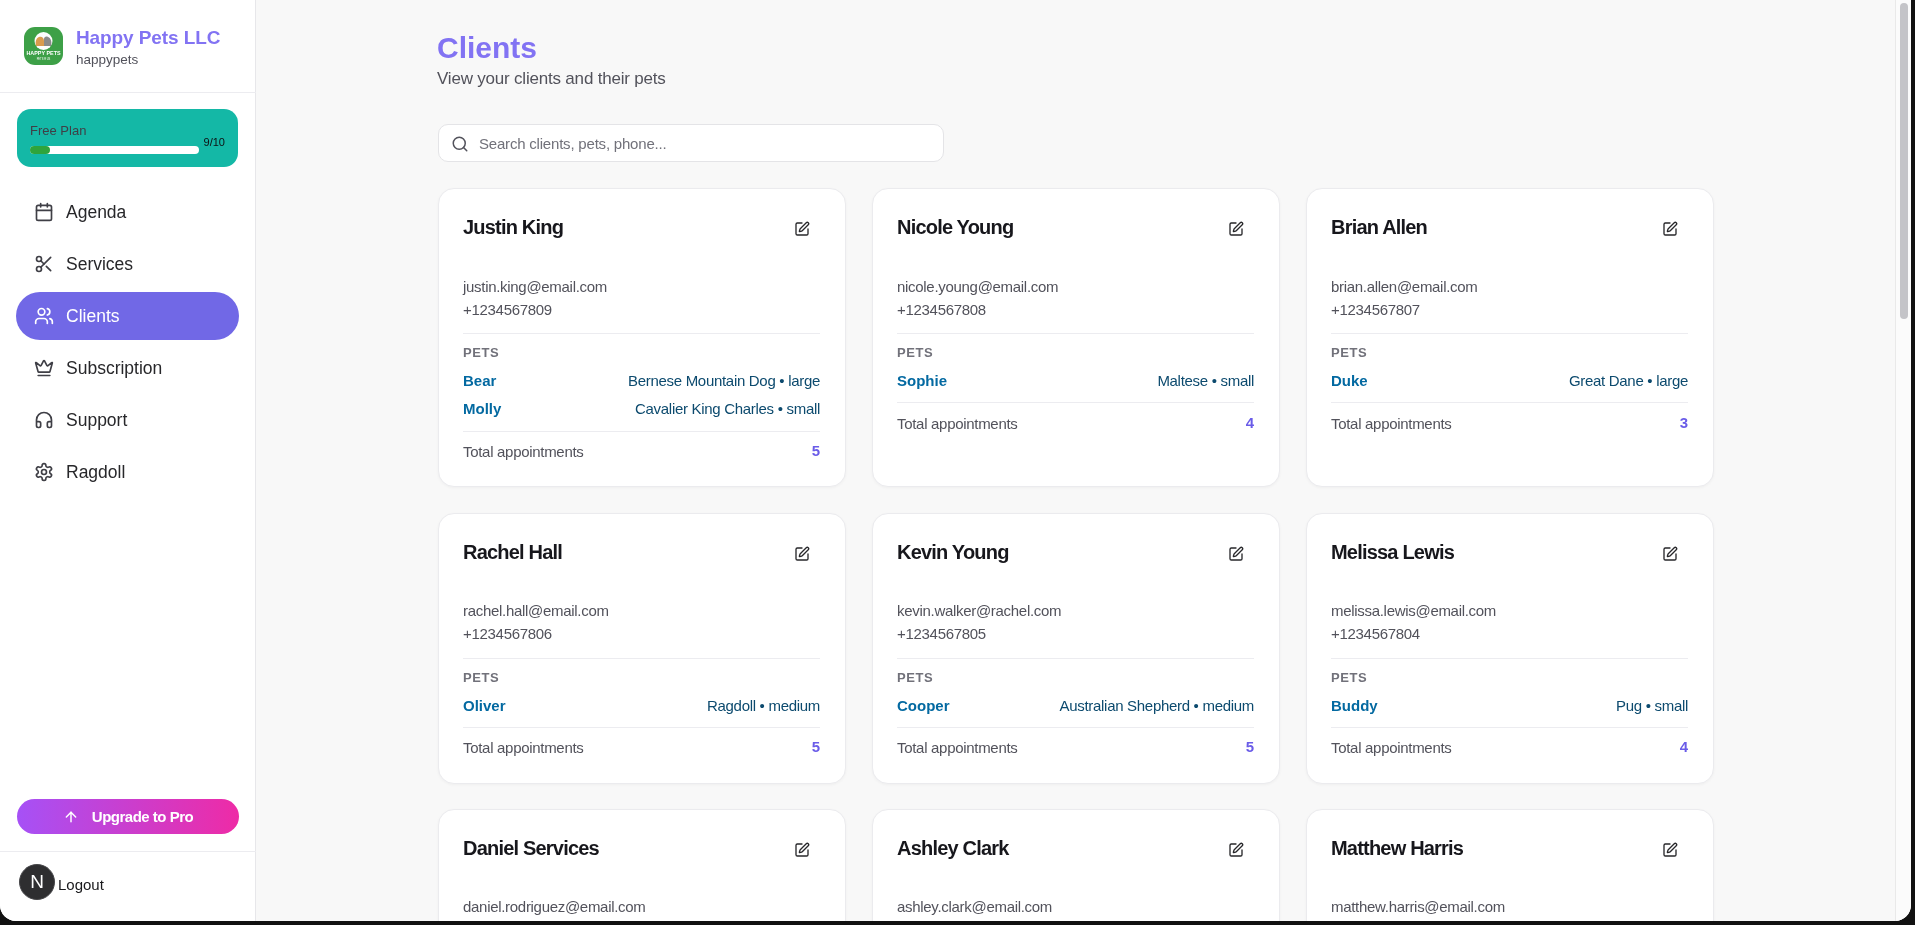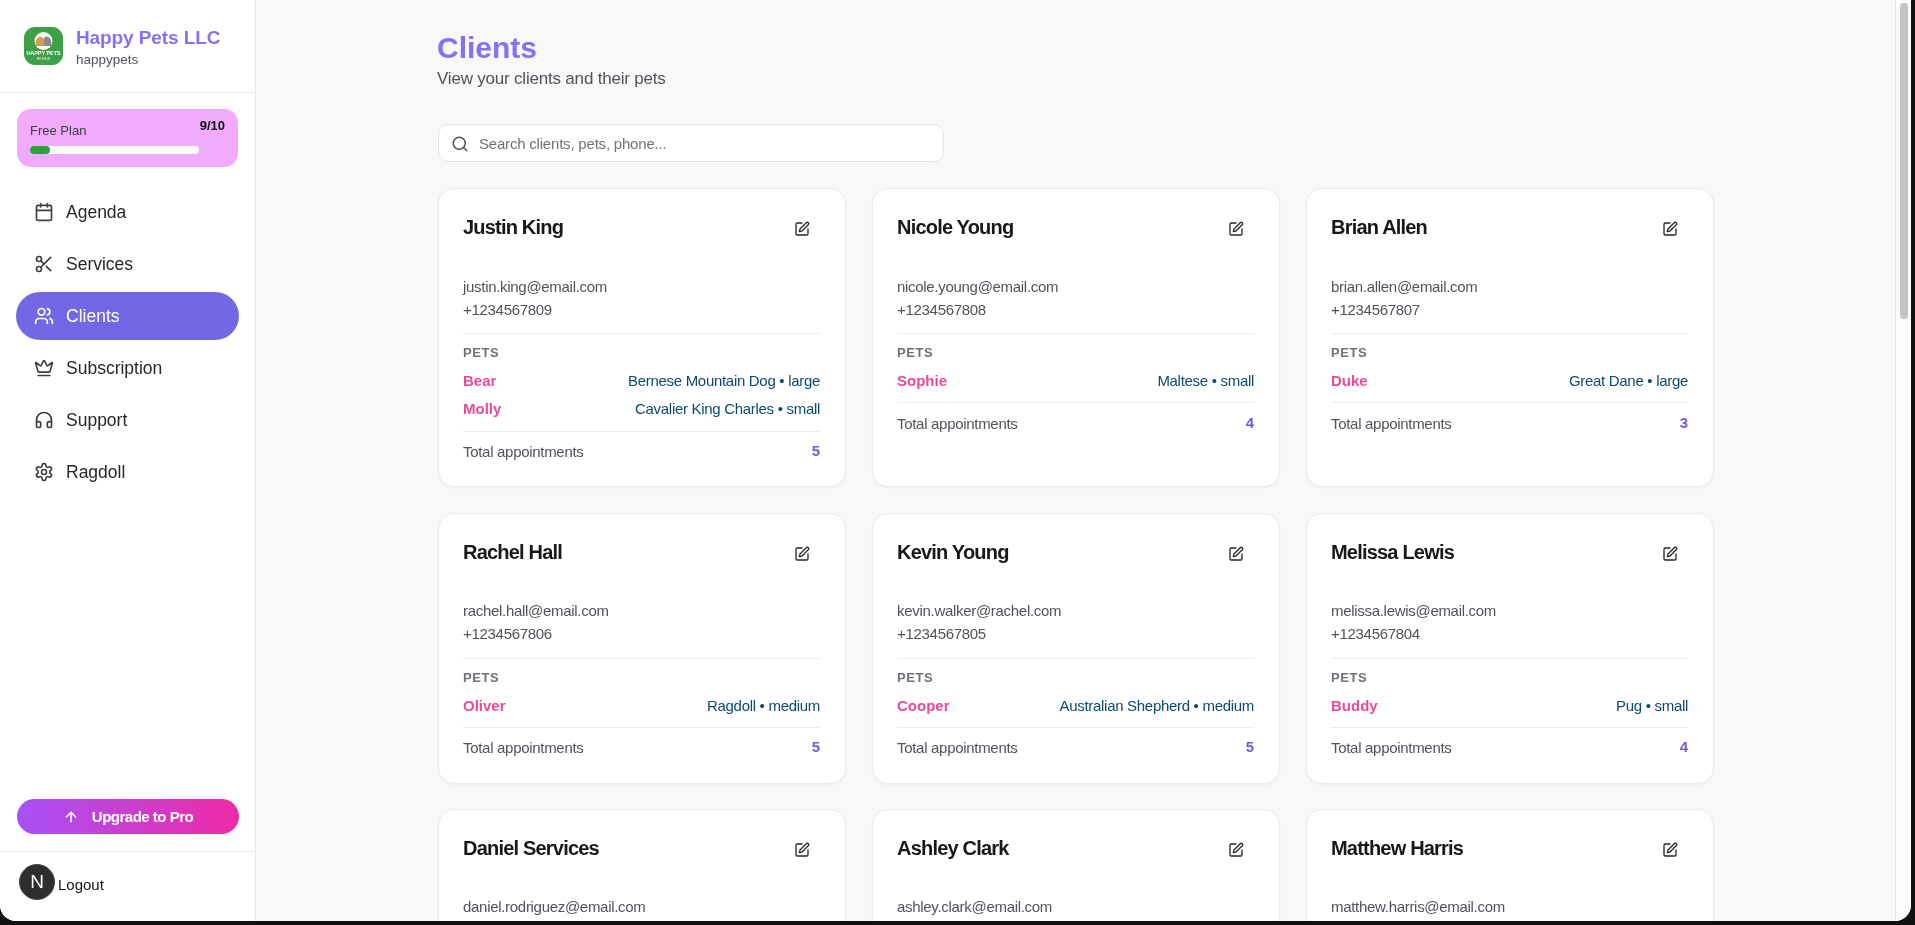--- a/index.html
+++ b/index.html
@@ -4,23 +4,23 @@
 html,body { width:1915px; height:925px; background:#111; overflow:hidden;
   font-family:"Liberation Sans", sans-serif; -webkit-font-smoothing:antialiased; }
 #app { position:absolute; left:0; top:0; width:1910.5px; height:921px;
   border-radius:0 0 16px 16px; overflow:hidden; background:#f8f8f8; }
 #sidebar { position:absolute; left:0; top:0; width:256px; height:921px;
   background:#fff; border-right:1px solid #e7e7ea; }
 #logo { position:absolute; left:24px; top:27px; width:39px; height:38px; }
 #btitle { position:absolute; left:76px; top:27px; font-size:19px; line-height:21px; font-weight:700; letter-spacing:-0.1px; color:#8273f3; }
 #bsub { position:absolute; left:76px; top:51px; font-size:13.5px; line-height:18px; color:#52525b; }
 .sdiv { position:absolute; left:0; width:256px; border-top:1px solid #ececf0; }
-#plan { position:absolute; left:17px; top:109px; width:221px; height:58px; background:#f0abfc; border-radius:14px; }
+#plan { position:absolute; left:17px; top:109px; width:221px; height:58px; background:#14b8a6; border-radius:14px; }
 #plan .t1 { position:absolute; left:13px; top:13.5px; font-size:13px; color:#3f3f46; }
-#plan .t2 { position:absolute; right:13px; top:9px; font-size:13px; font-weight:700; color:#0f0f12; }
+#plan .t2 { position:absolute; right:13px; top:27px; font-size:11px; font-weight:400; color:#0f0f12; }
 #ptrack { position:absolute; left:13px; top:37px; width:169px; height:8px; background:#fff; border-radius:4px; }
 #pfill { position:absolute; left:0; top:0; width:20px; height:8px; background:#2fa43c; border-radius:4px; }
 .nav { position:absolute; left:16px; width:223px; height:48px; border-radius:24px;
   display:flex; align-items:center; color:#27272a; font-size:17.5px; font-weight:500; }
 .nav svg { margin-left:18px; flex:none; }
 .nav span { margin-left:12px; }
 .nav.active { background:#7168e6; color:#fff; }
 #upg { position:absolute; left:17px; top:799px; width:222px; height:35px; border-radius:17.5px;
   background:linear-gradient(90deg,#a651f6,#ee2ba6); display:flex; align-items:center; justify-content:center;
   color:#fff; font-size:15px; font-weight:700; letter-spacing:-0.5px; }
@@ -35,21 +35,21 @@
   border:1px solid #e4e4e7; border-radius:10px; }
 #search svg { position:absolute; left:12px; top:10px; }
 #search .ph { position:absolute; left:40px; top:10px; font-size:15px; letter-spacing:-0.2px; color:#71717a; }
 .card { position:absolute; width:408px; background:#fff; border:1px solid #ebebee; border-radius:16px;
   box-shadow:0 1px 3px rgba(0,0,0,0.04); }
 .cname { position:absolute; left:24px; top:24px; font-size:20px; line-height:28px; font-weight:700; letter-spacing:-0.8px; color:#17171c; }
 .edit { position:absolute; right:35px; top:32px; }
 .cline { position:absolute; left:24px; font-size:15px; line-height:23px; letter-spacing:-0.3px; color:#52525b; }
 .hr { position:absolute; left:24px; right:25px; border-top:1px solid #ececf0; }
 .pets { position:absolute; left:24px; font-size:13px; line-height:16px; font-weight:700; letter-spacing:0.6px; color:#71717a; }
-.pname { position:absolute; left:24px; font-size:15px; line-height:22px; font-weight:700; color:#ec4899; }
+.pname { position:absolute; left:24px; font-size:15px; line-height:22px; font-weight:700; color:#0369a1; }
 .pbreed { position:absolute; right:25px; font-size:15px; line-height:22px; letter-spacing:-0.3px; color:#0c4a6e; }
 .tnum { position:absolute; right:25px; font-size:15px; line-height:22px; font-weight:700; color:#6a5ce8; }
 #scroll { position:absolute; left:1895px; top:0; width:15.5px; height:921px; background:#fbfbfb; border-left:1px solid #e9e9e9; }
 #thumb { position:absolute; left:3.5px; top:3px; width:8px; height:316px; background:#c4c4c8; border-radius:4px; }
 </style></head>
 <body>
 <div id="app">
   <div id="main"></div>
   <div class="card" style="left:438px;top:188px;height:299px">
       <div class="cname">Justin King</div>

